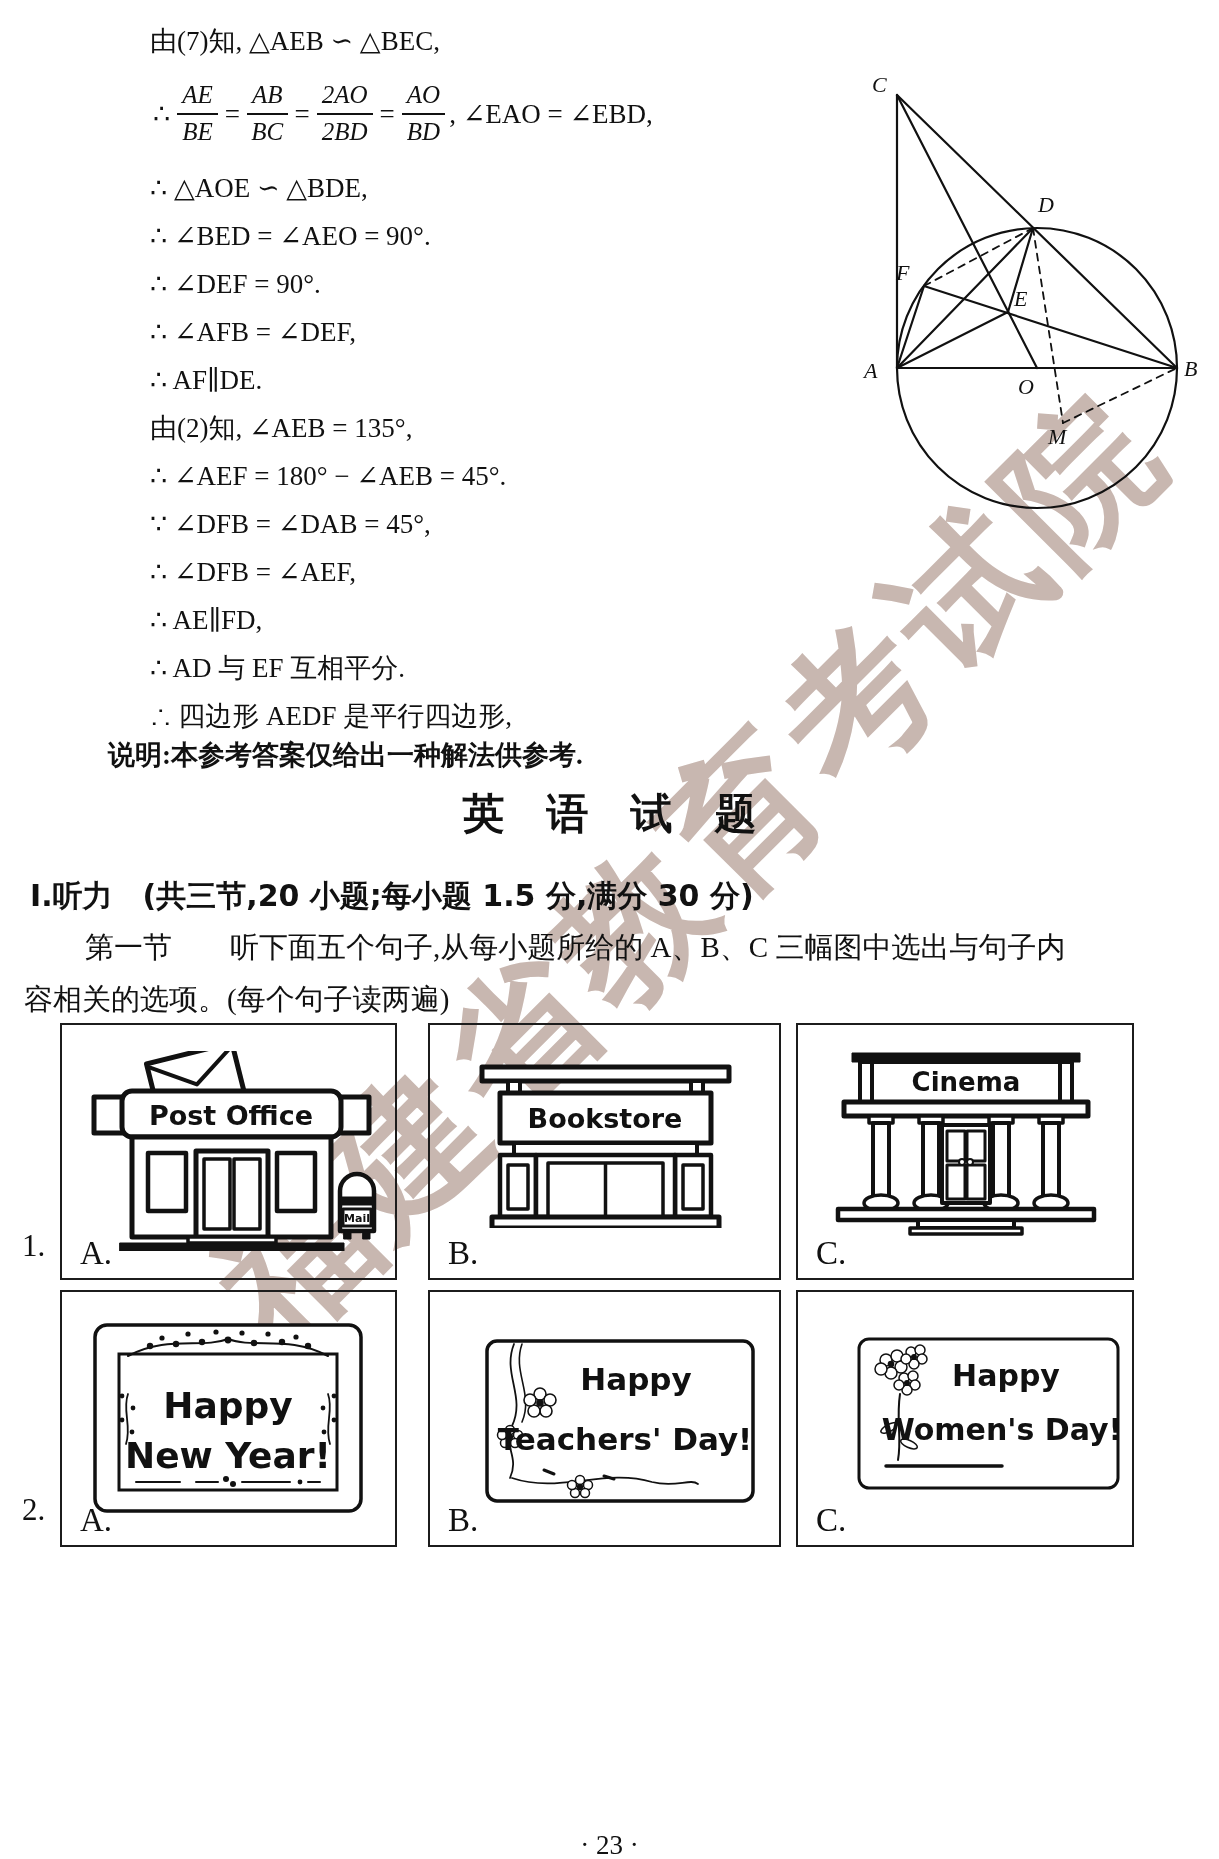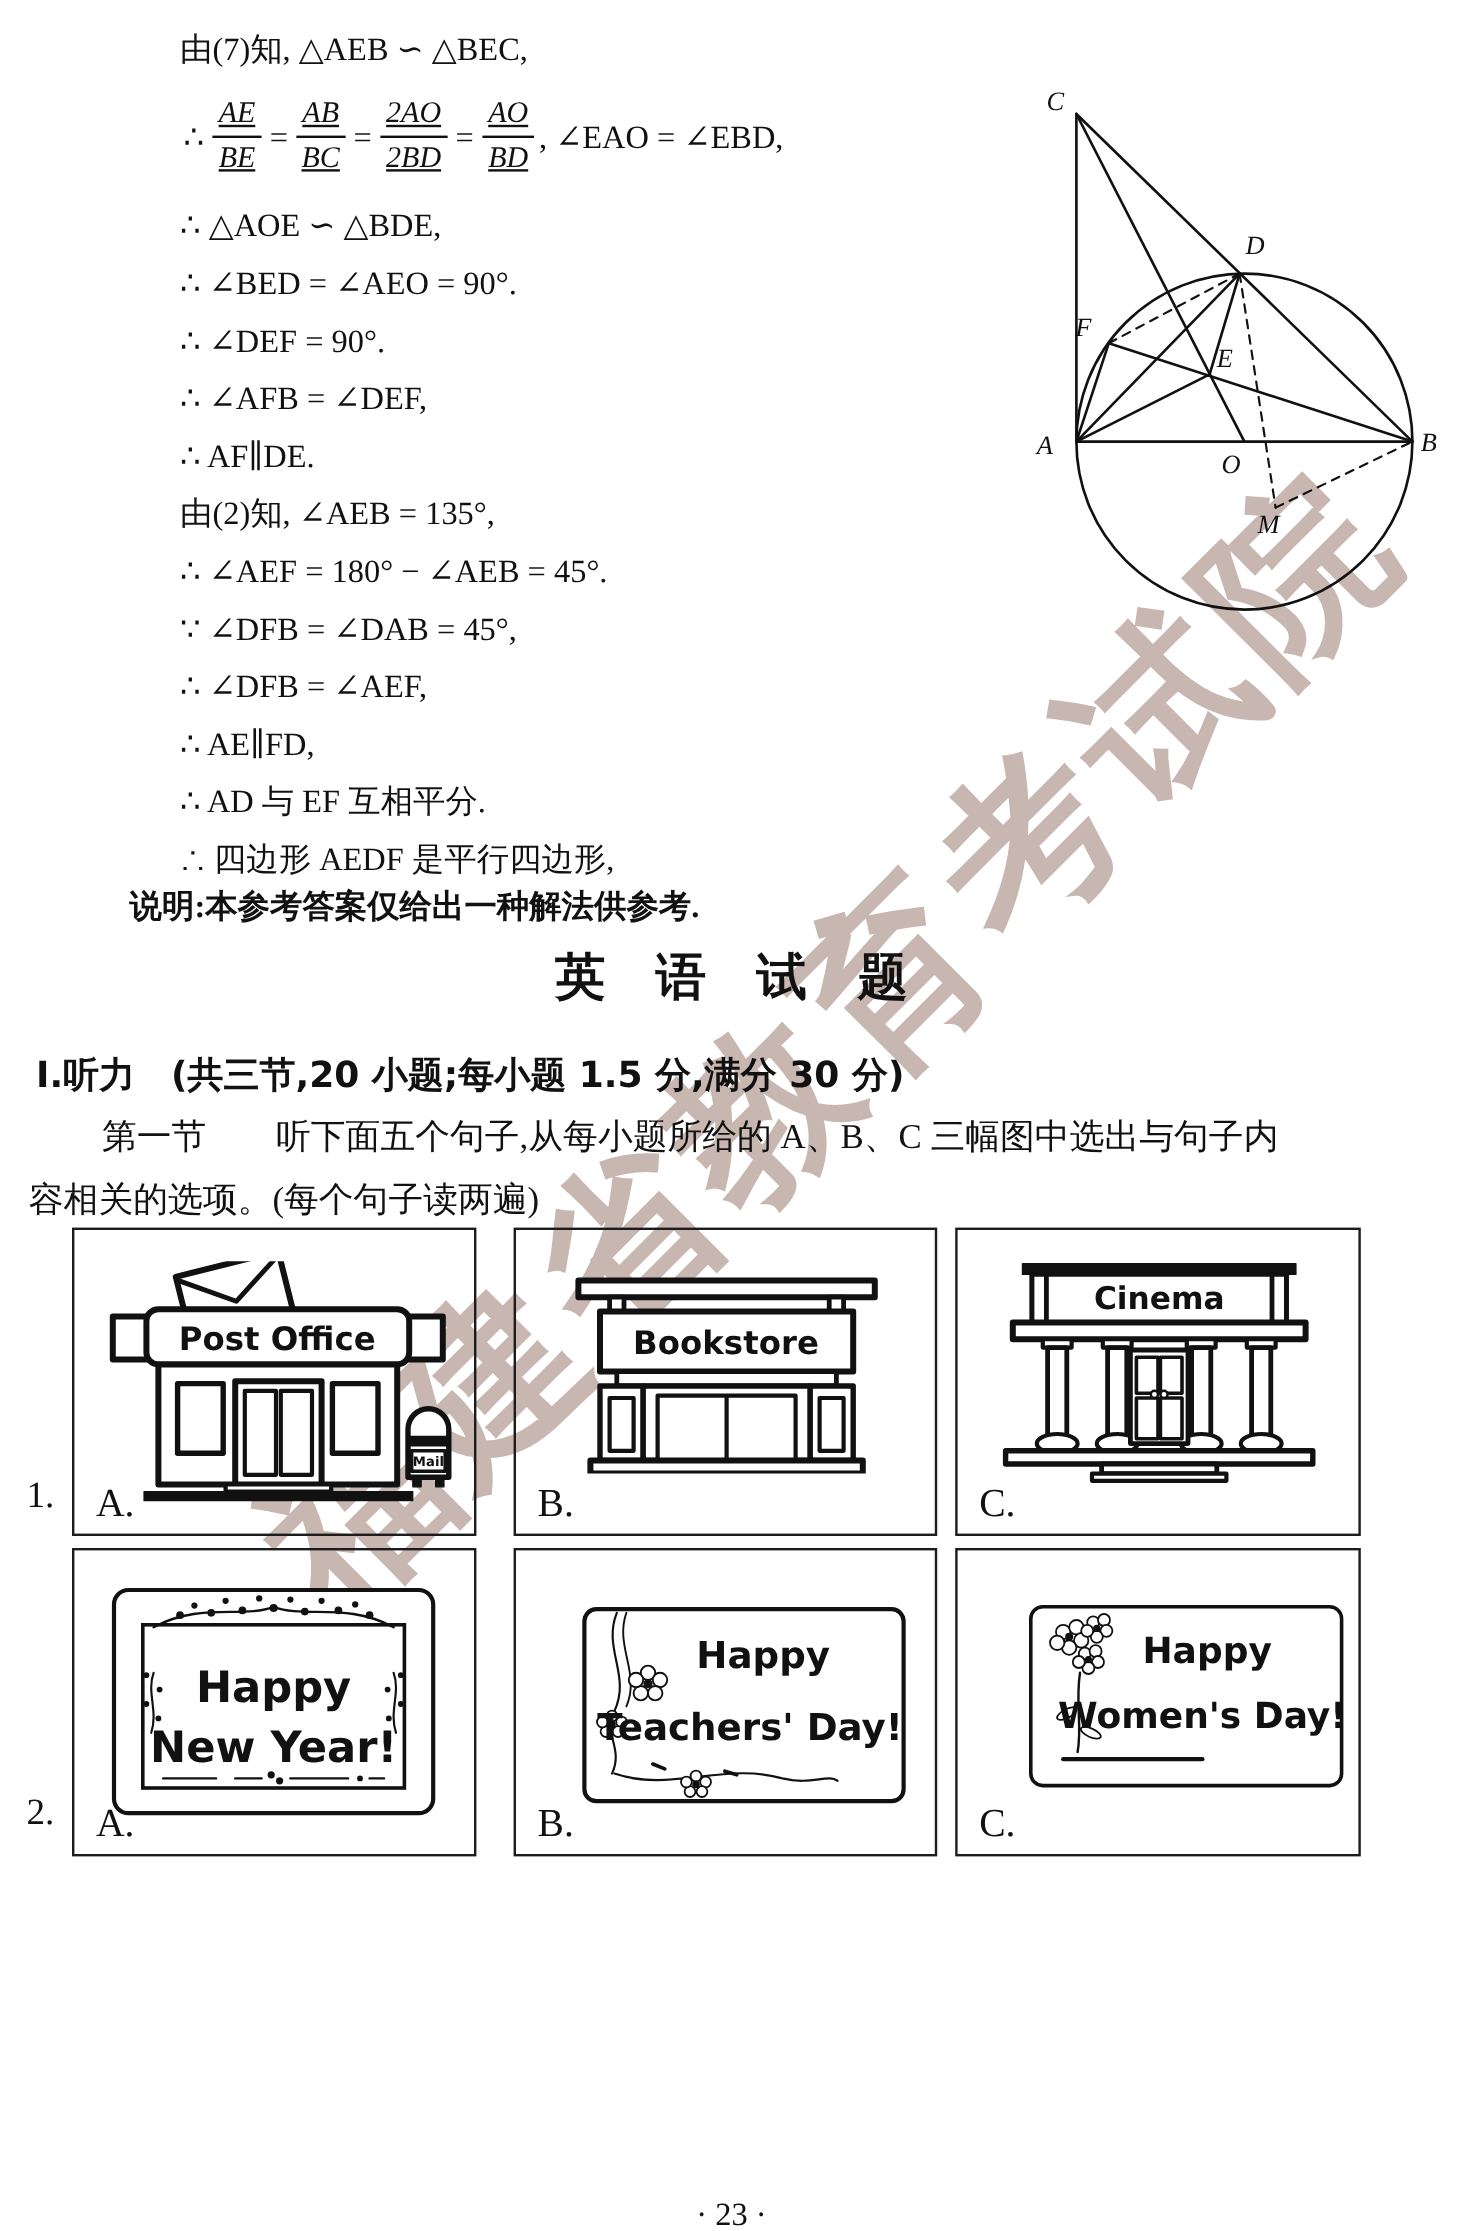--- a/index.html
+++ b/index.html
@@ -14,21 +14,21 @@
     font-size:148px;letter-spacing:10px;white-space:nowrap;
     color:#c8b7b0;
   }
   .layer{position:absolute;left:0;top:0;z-index:1;}
   
   .proof{position:absolute;left:150px;top:18px;width:640px;font-size:27px;}
   .proof .pline{height:48px;line-height:48px;white-space:nowrap;}
   .proof .pline.first{height:46px;line-height:46px;}
   .eqline{height:100px;display:flex;align-items:center;white-space:nowrap;font-size:27px;}
   .frac{display:inline-flex;flex-direction:column;align-items:center;margin:0 4px;
-        font-size:25px;line-height:1.15;font-style:italic;text-decoration:underline;}
+        font-size:25px;line-height:1.15;font-style:italic;}
   .frac .num{padding:0 5px 3px;border-bottom:2px solid #111;}
   .frac .den{padding-top:3px;}
   .eqsym{margin:0 3px;}
   .note-line{position:absolute;left:108px;top:737px;font-size:27px;font-weight:600;}
   
   .en-title{position:absolute;top:786px;left:0;width:100%;text-align:center;
             font-size:42px;font-weight:700;font-family:Liberation Serif, serif;}
   .sec-heading{position:absolute;left:30px;top:876px;font-size:30px;font-weight:700;
                font-family:"DejaVu Sans",sans-serif;white-space:nowrap;}
   .para-line{position:absolute;font-size:29px;white-space:nowrap;}

